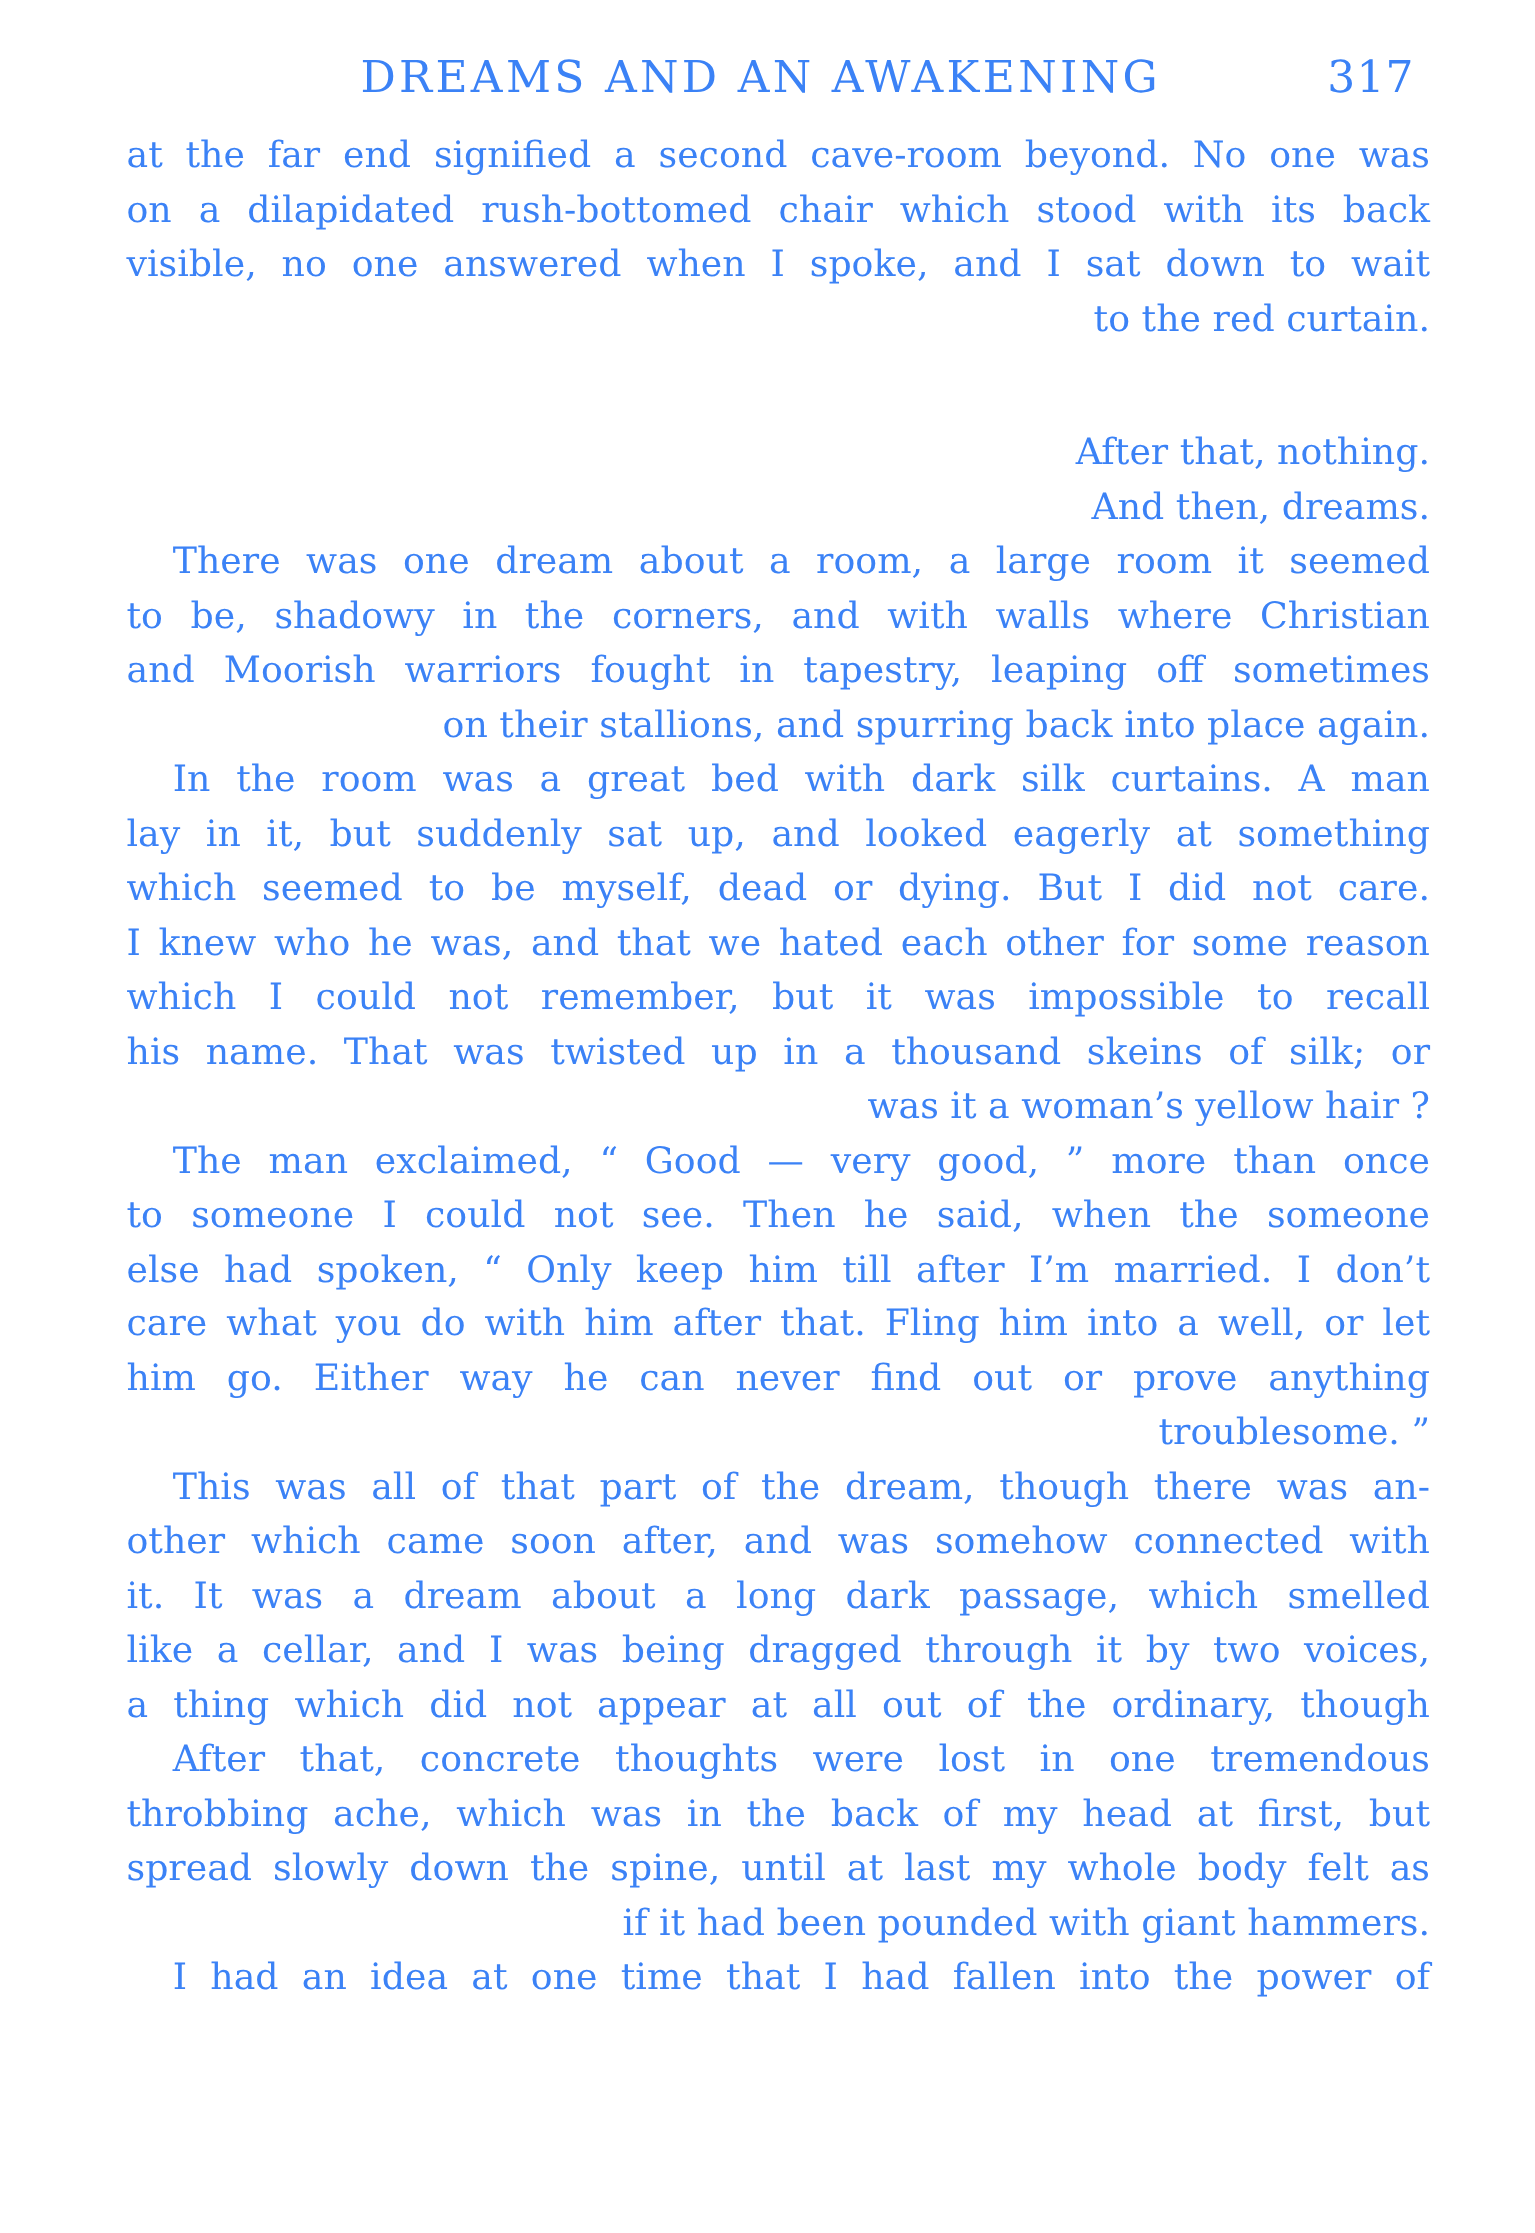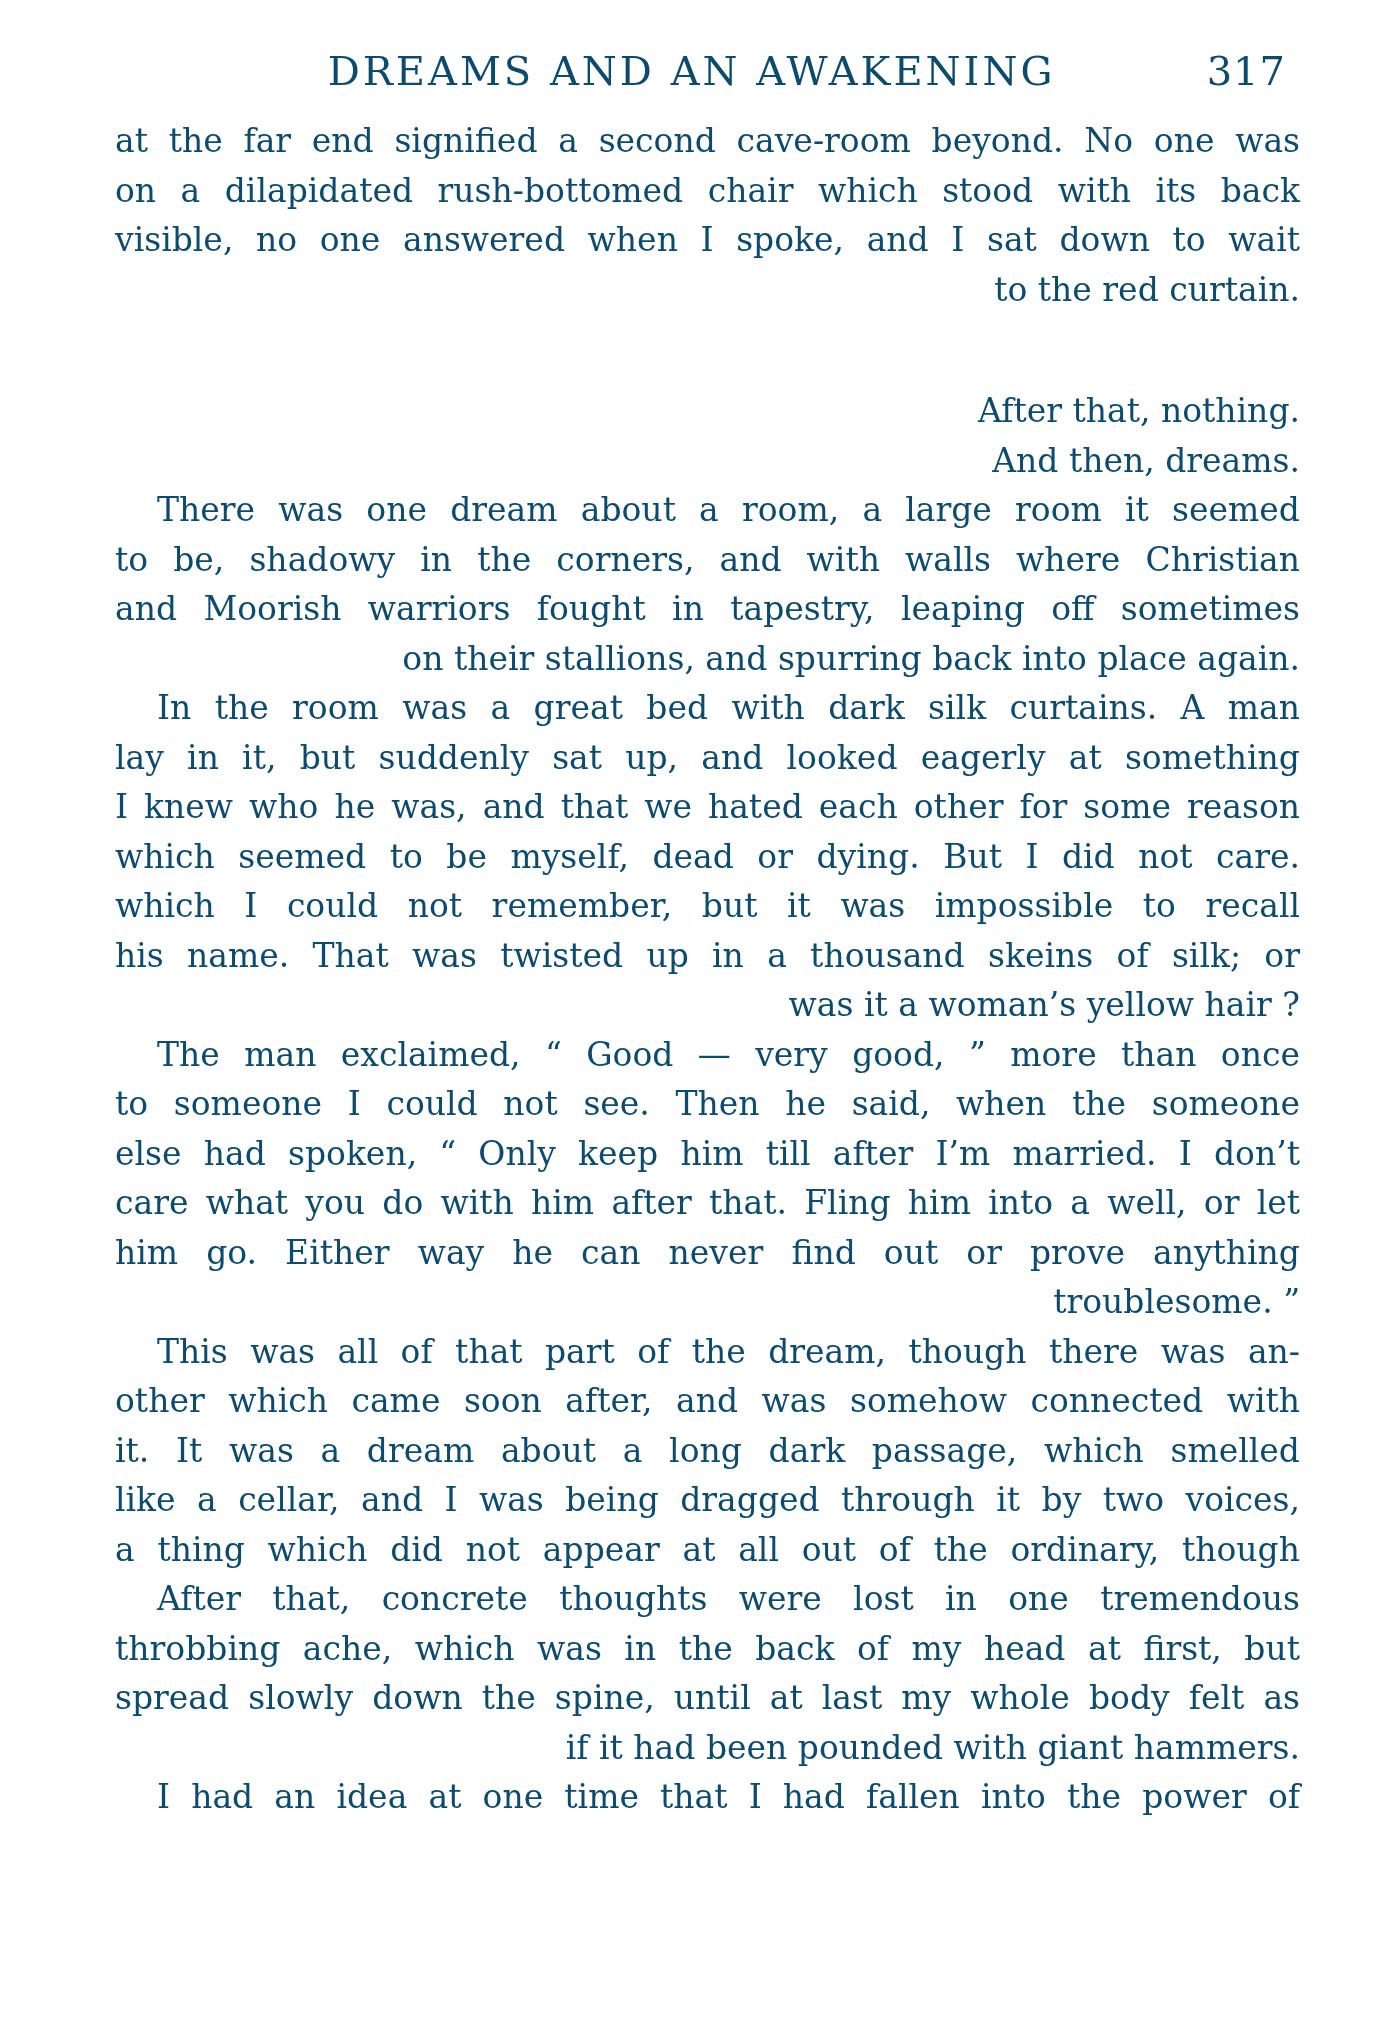--- a/index.html
+++ b/index.html
@@ -7,21 +7,21 @@
     padding: 0;
     background: #ffffff;
   }
   .page {
     position: relative;
     width: 1395px;
     height: 2030px;
     background: #ffffff;
     overflow: hidden;
     font-family: "DejaVu Serif", "Liberation Serif", serif;
-    color: #0c4a6e;
+    color: #3b82f6;
   }
   .running-head {
     position: absolute;
     top: 48px;
     left: 115px;
     width: 1185px;
     height: 46px;
   }
   .head-title {
     position: absolute;
@@ -90,22 +90,22 @@
       </div>
       <div class="paragraph">
         <div class="line j indent">There was one dream about a room, a large room it seemed</div>
         <div class="line j">to be, shadowy in the corners, and with walls where Christian</div>
         <div class="line j">and Moorish warriors fought in tapestry, leaping off sometimes</div>
         <div class="line l">on their stallions, and spurring back into place again.</div>
       </div>
       <div class="paragraph">
         <div class="line j indent">In the room was a great bed with dark silk curtains. A man</div>
         <div class="line j">lay in it, but suddenly sat up, and looked eagerly at something</div>
+        <div class="line j">which seemed to be myself, dead or dying. But I did not care.</div>
         <div class="line j">I knew who he was, and that we hated each other for some reason</div>
-        <div class="line j">which seemed to be myself, dead or dying. But I did not care.</div>
         <div class="line j">which I could not remember, but it was impossible to recall</div>
         <div class="line j">his name. That was twisted up in a thousand skeins of silk; or</div>
         <div class="line l">was it a woman’s yellow hair ?</div>
       </div>
       <div class="paragraph">
         <div class="line j indent">The man exclaimed, “ Good — very good, ” more than once</div>
         <div class="line j">to someone I could not see. Then he said, when the someone</div>
         <div class="line j">else had spoken, “ Only keep him till after I’m married. I don’t</div>
         <div class="line j">care what you do with him after that. Fling him into a well, or let</div>
         <div class="line j">him go. Either way he can never find out or prove anything</div>

